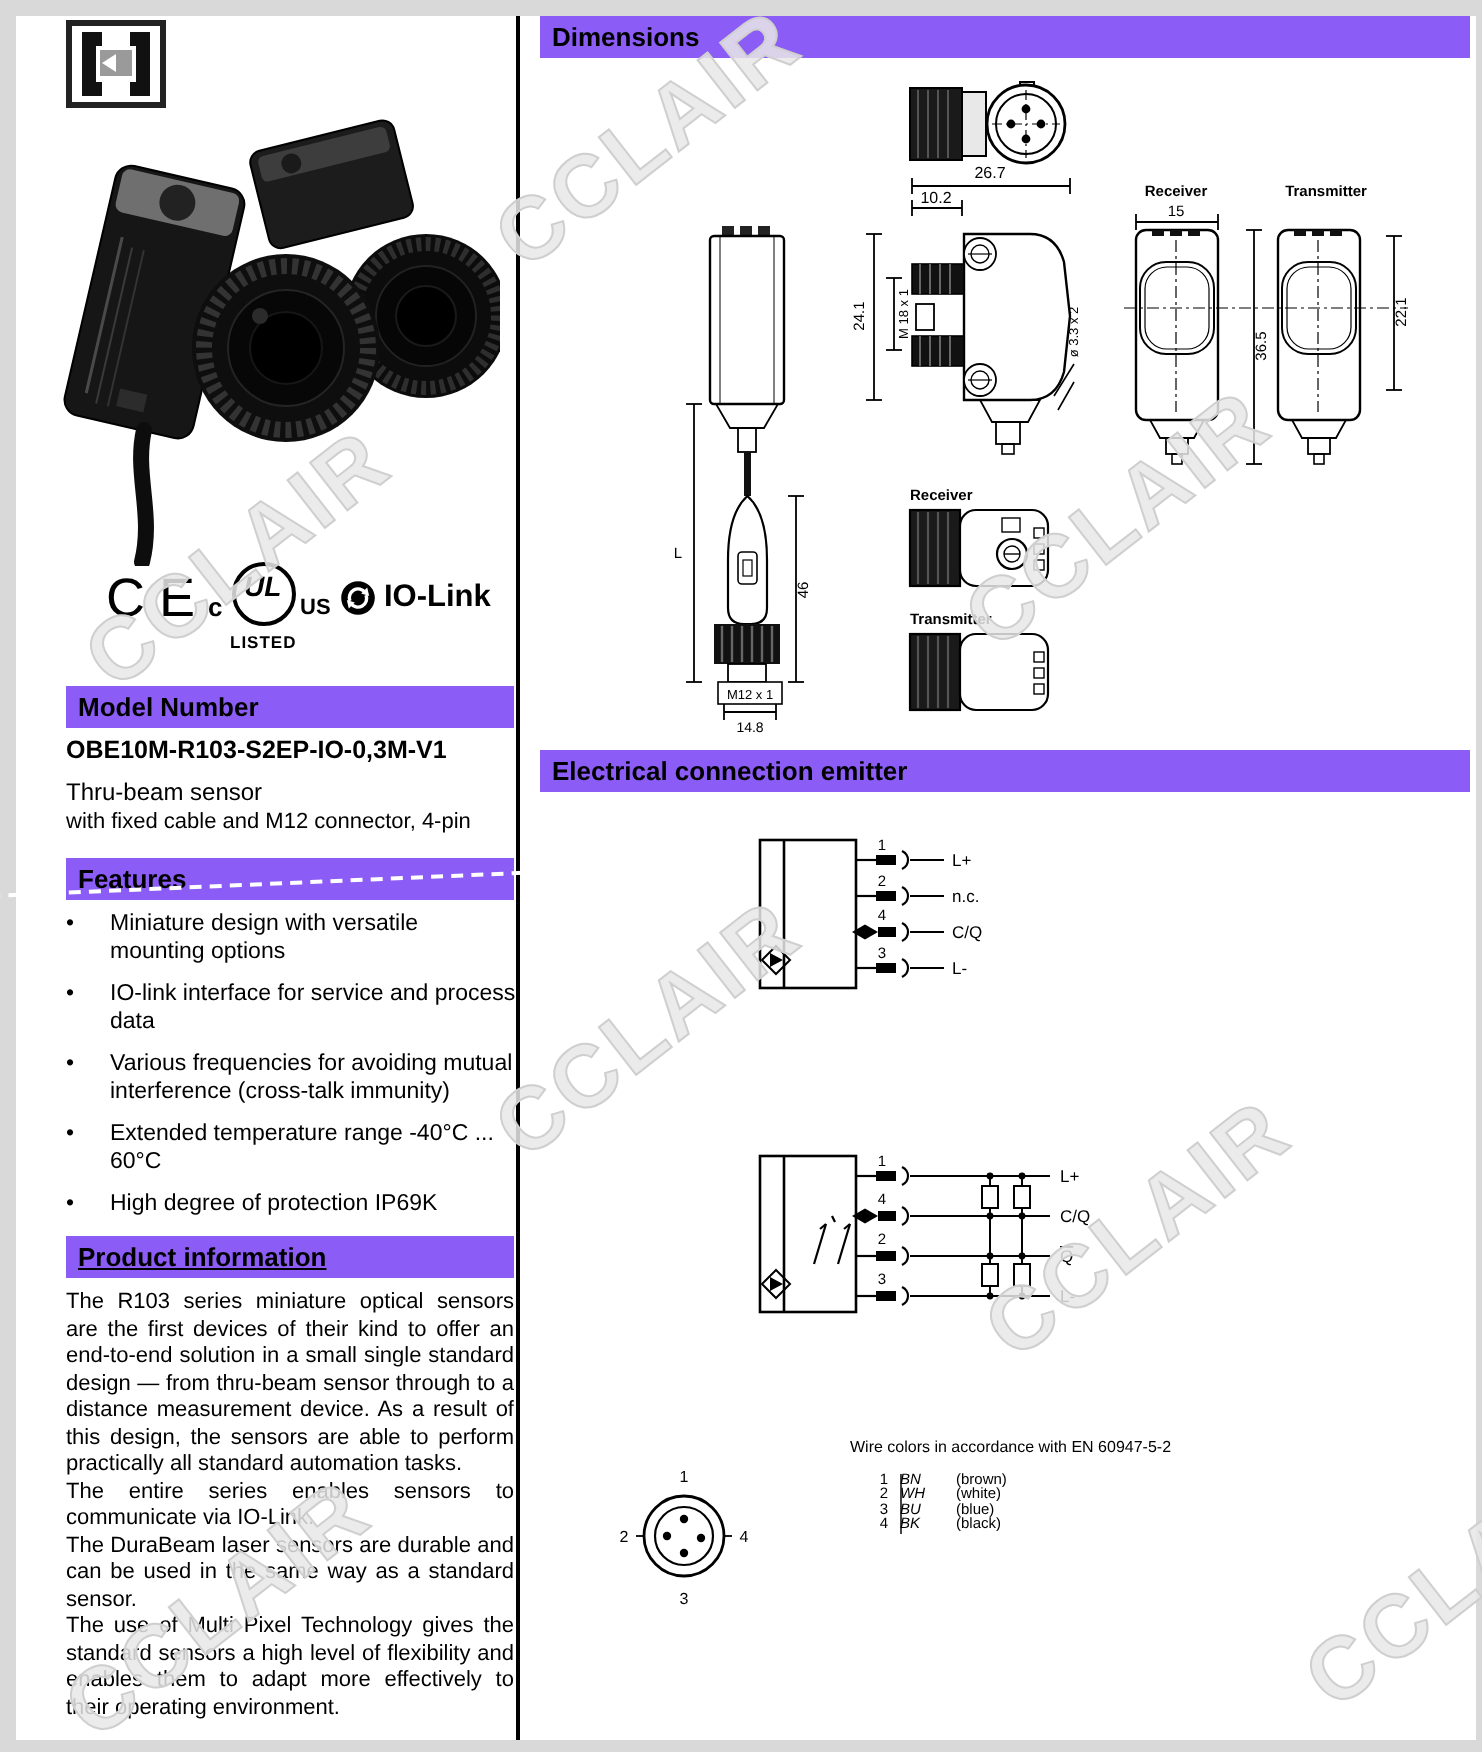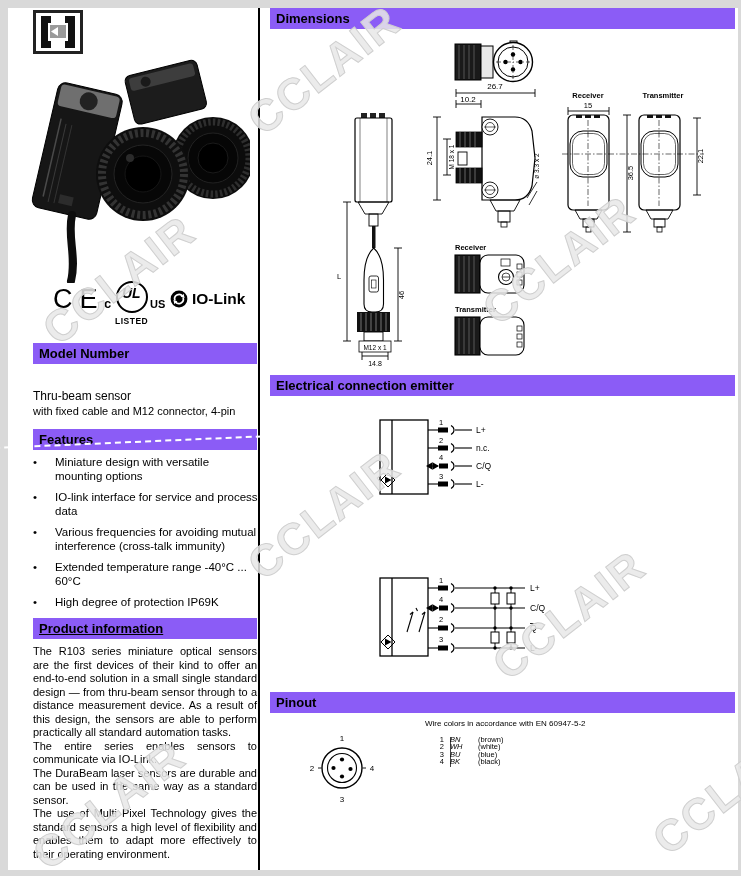--- a/index.html
+++ b/index.html
@@ -97,20 +97,21 @@
       <circle cx="9" cy="9" r="8.4" fill="#000"></circle>
       <path d="M5,10.5 A4.4,4.4 0 0 1 12.6,6.2" stroke="#fff" stroke-width="1.7" fill="none"></path>
       <path d="M13.6,3.8 L14.6,8 L10.6,6.8 Z" fill="#fff"></path>
       <path d="M13,7.5 A4.4,4.4 0 0 1 5.4,11.8" stroke="#fff" stroke-width="1.7" fill="none"></path>
       <path d="M4.4,14.2 L3.4,10 L7.4,11.2 Z" fill="#fff"></path>
     </svg>
     <span style="font-weight:bold;font-size:15.5px;margin-left:4px;">IO-Link</span>
   </div>
 
   <div class="bar" style="left:33px;top:343px;width:224px;">Model Number</div>
+  <div class="modelnum" style="top:368px;">OBE10M-R103-S2EP-IO-0,3M-V1</div>
   <div class="plaintxt" style="top:389px;">Thru-beam sensor</div>
   <div class="plaintxt" style="top:405px;font-size:11px;">with fixed cable and M12 connector, 4-pin</div>
 
   <div class="bar" style="left:33px;top:429px;width:224px;">Features</div>
   <div class="wm-dash"></div>
   <div class="feat-list">
     <div class="feat-item">
         <span class="bu">•</span>
         <span class="tx">Miniature design with versatile mounting options</span>
       </div>
@@ -455,21 +456,20 @@
         <line x1="53" y1="74" x2="63" y2="74" stroke-width="1.1"></line>
         <rect x="63" y="71.5" width="10" height="5" fill="#000" stroke="none"></rect>
         <path d="M76,69.5 C80,71.5 80,76.5 76,78.5" stroke-width="1.1"></path>
         <line x1="80" y1="74" x2="150" y2="74" stroke-width="1.1"></line>
         <text x="66" y="68" font-size="7.5" text-anchor="middle" stroke="none" fill="#000">3</text>
         <text x="155" y="77" font-size="8.5" stroke="none" fill="#000">L-</text>
       </g>
     </g>
   </svg>
 
-  <div class="bar" style="left:270px;top:692px;width:465px;">Pinout</div>
 
   <svg class="abs" style="left:302px;top:726px;" width="80" height="80" viewBox="0 0 80 80">
     <g stroke="#000" fill="none" stroke-width="1.4">
       <circle cx="40" cy="42" r="20"></circle>
       <circle cx="40" cy="42" r="14.5" stroke-width="1.1"></circle>
       <circle cx="40" cy="33.5" r="2.1" fill="#000" stroke="none"></circle>
       <circle cx="31.5" cy="42" r="2.1" fill="#000" stroke="none"></circle>
       <circle cx="48.5" cy="43" r="2.1" fill="#000" stroke="none"></circle>
       <circle cx="40" cy="50.5" r="2.1" fill="#000" stroke="none"></circle>
       <line x1="16" y1="42" x2="19.5" y2="42" stroke-width="0.9"></line>

